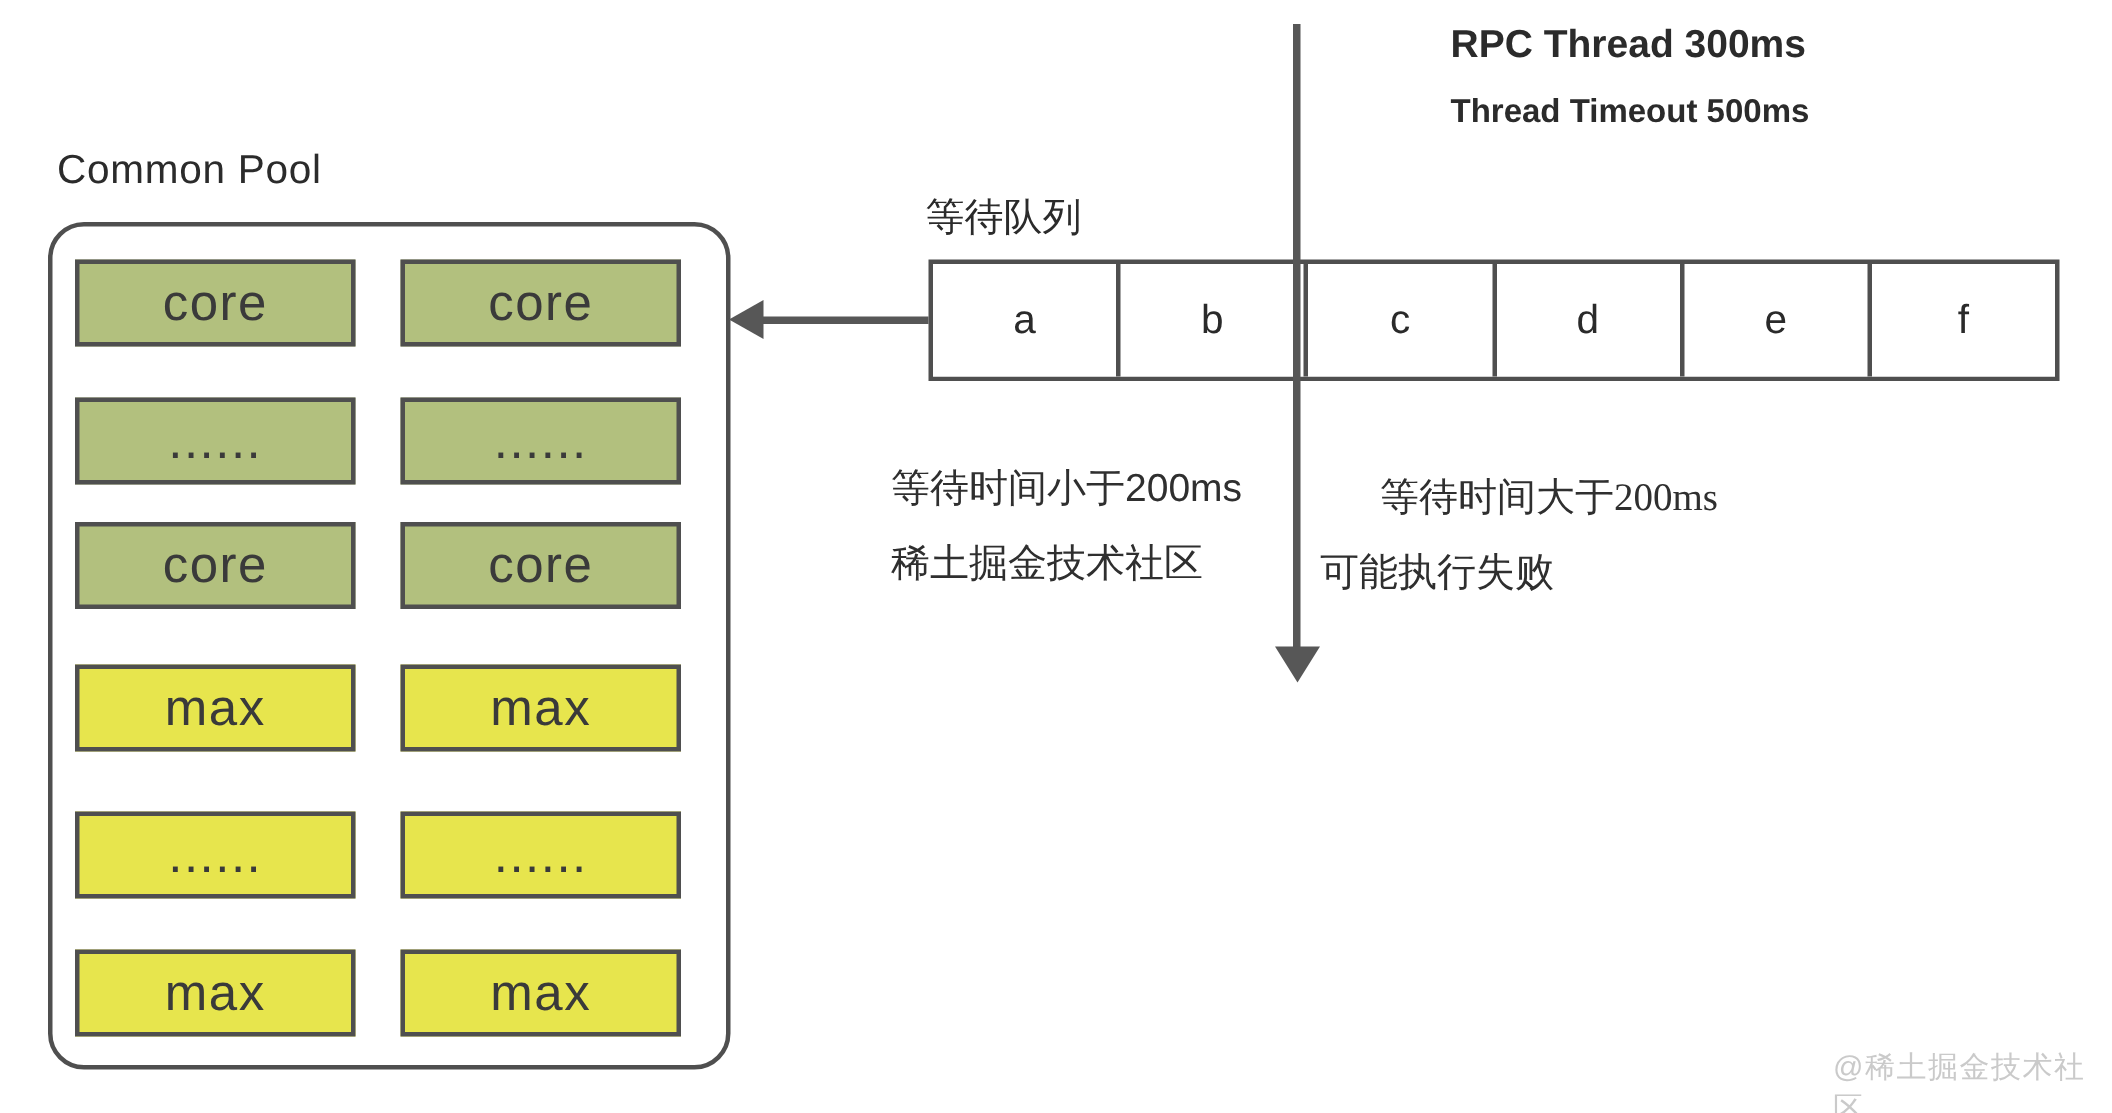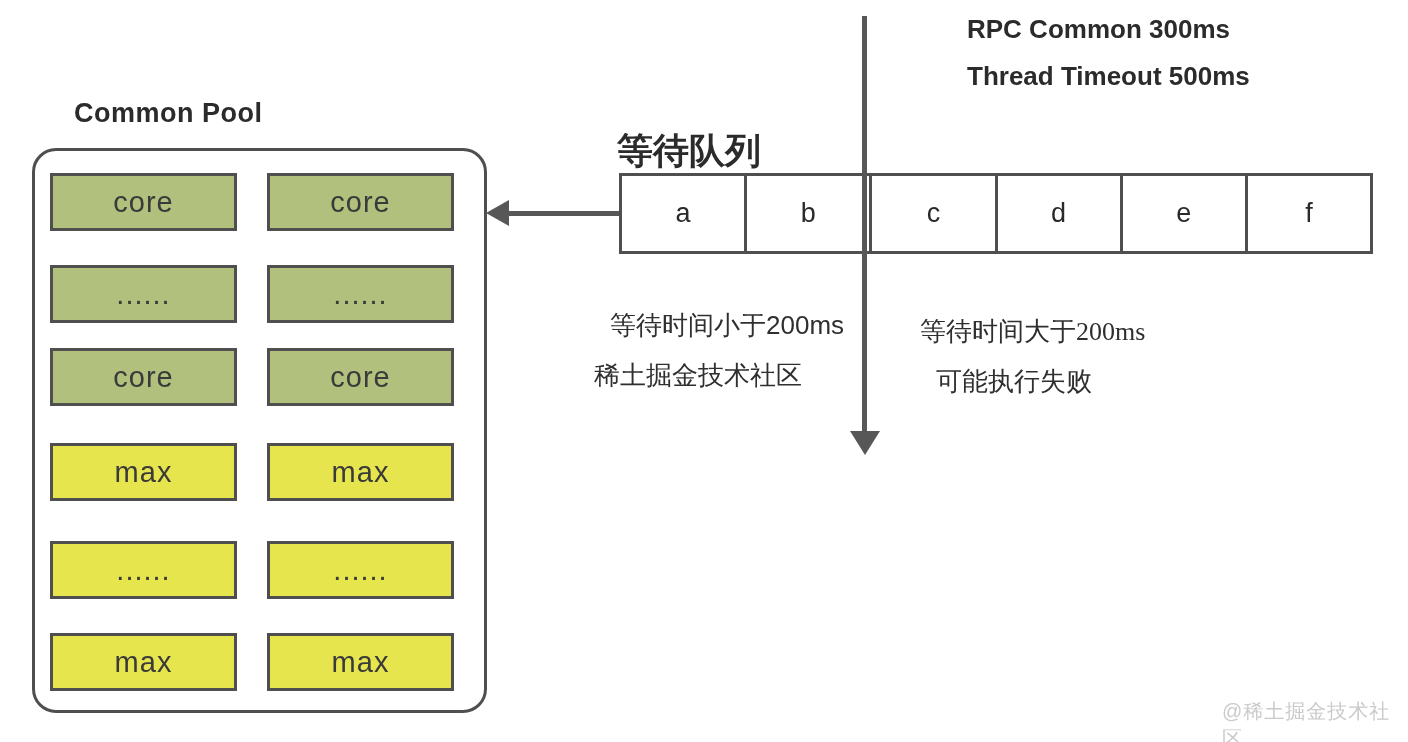--- a/index.html
+++ b/index.html
@@ -7,44 +7,44 @@
   body {
     position:relative;
     background:#ffffff;
     font-family:"Liberation Sans","DejaVu Sans",sans-serif;
     overflow:hidden;
     color:#2b2b2b;
   }
   .abs { position:absolute; }
 
   
-  .pool-title { left:38px; top:98px; font-size:27px; font-weight:700; letter-spacing:.5px;margin-left:36px; }
+  .pool-title { left:38px; top:98px; font-size:27px; font-weight:400; letter-spacing:.5px; }
   .pool {
     left:32px; top:148px; width:455px; height:565px;
     border:3px solid var(--stroke); border-radius:24px; background:#fff;
   }
   .pool-row { display:flex; margin-left:15px; }
   .pool-row .thread-box + .thread-box { margin-left:30px; }
   .pool-row:nth-child(1){ margin-top:22px; }
   .pool-row:nth-child(2){ margin-top:34px; }
   .pool-row:nth-child(3){ margin-top:25px; }
   .pool-row:nth-child(4){ margin-top:37px; }
   .pool-row:nth-child(5){ margin-top:40px; }
   .pool-row:nth-child(6){ margin-top:34px; }
   .thread-box {
     width:187px; height:58px;
     border:3px solid var(--stroke);
     display:flex; align-items:center; justify-content:center;
-    font-size:29px; color:#3a3a3a; letter-spacing:1px;
+    font-size:34px; color:#3a3a3a; letter-spacing:1px;
   }
   .thread-box.green  { background:var(--core-fill); }
   .thread-box.yellow { background:var(--max-fill); }
 
   
-  .queue-label { left:617px; top:127px; font-size:36px; font-weight:700; }
+  .queue-label { left:617px; top:127px; font-size:26px; font-weight:400; }
   .queue {
     left:619px; top:173px; width:754px; height:81px;
     border:3px solid var(--stroke); background:#fff;
     display:flex; z-index:2;
   }
   .queue-cell {
     flex:1; display:flex; align-items:center; justify-content:center;
     font-size:27px; color:#2a2a2a; background:#fff;
   }
   .queue-cell + .queue-cell { border-left:3px solid var(--stroke); }
@@ -60,26 +60,26 @@
   
   .harrow { left:507px; top:211px; width:112px; height:5px; background:var(--arrow); z-index:3; }
   .harrow-head {
     left:486px; top:200px; width:0; height:0; z-index:3;
     border-top:13px solid transparent; border-bottom:13px solid transparent;
     border-right:23px solid var(--arrow);
   }
 
   
   .rpc-line1 { left:967px; top:14px; font-size:26px; font-weight:600; }
-  .rpc-line2 { left:967px; top:61px; font-size:26px; font-weight:600; }
+  .rpc-line2 { left:967px; top:61px; font-size:22px; font-weight:600; }
   .note { font-size:26px; color:#2f2f2f; }
-  .left-note-1  { left:610px; top:308px; }
+  .left-note-1  { left:594px; top:308px; }
   .left-note-2  { left:594px; top:358px; }
   .right-note-1 { left:920px; top:314px;font-family:Liberation Serif, serif; }
-  .right-note-2 { left:936px; top:364px;font-family:Liberation Mono, monospace; }
+  .right-note-2 { left:880px; top:364px;font-family:Liberation Mono, monospace; }
 
   .watermark { left:1222px; top:698px; font-size:20px; color:var(--watermark); letter-spacing:1px; }
 </style>
 </head>
 <body>
 
 <div>
 
   <div class="abs pool-title">Common Pool</div>
 
@@ -119,21 +119,21 @@
       <div class="queue-cell">e</div>
       <div class="queue-cell">f</div>
     </div>
 
   <div class="abs vline"></div>
   <div class="abs vline-head"></div>
 
   <div class="abs harrow"></div>
   <div class="abs harrow-head"></div>
 
-  <div class="abs rpc-line1">RPC Common 300ms</div>
+  <div class="abs rpc-line1">RPC Thread 300ms</div>
   <div class="abs rpc-line2">Thread Timeout 500ms</div>
 
   <div class="abs note left-note-1">等待时间小于200ms</div>
   <div class="abs note left-note-2">稀土掘金技术社区</div>
   <div class="abs note right-note-1">等待时间大于200ms</div>
   <div class="abs note right-note-2">可能执行失败</div>
 
   <div class="abs watermark">@稀土掘金技术社区</div>
 
 </div>

